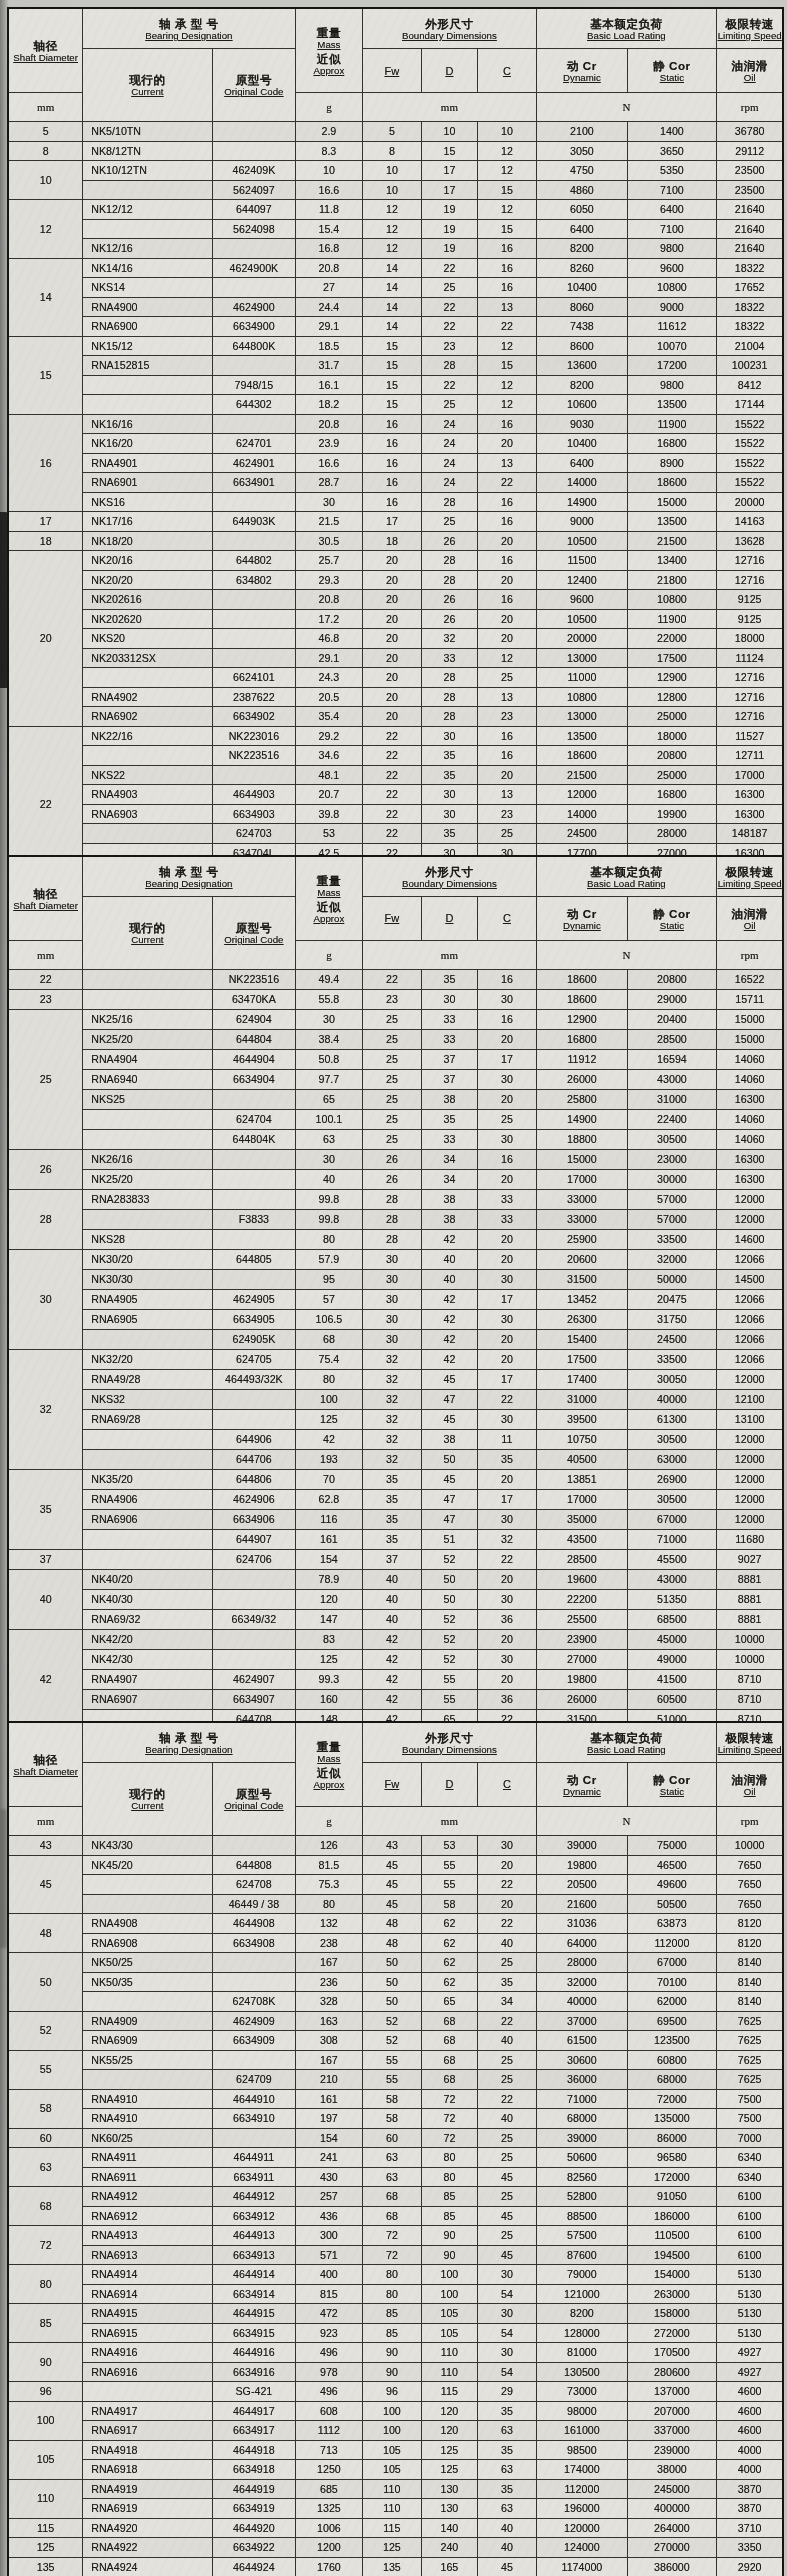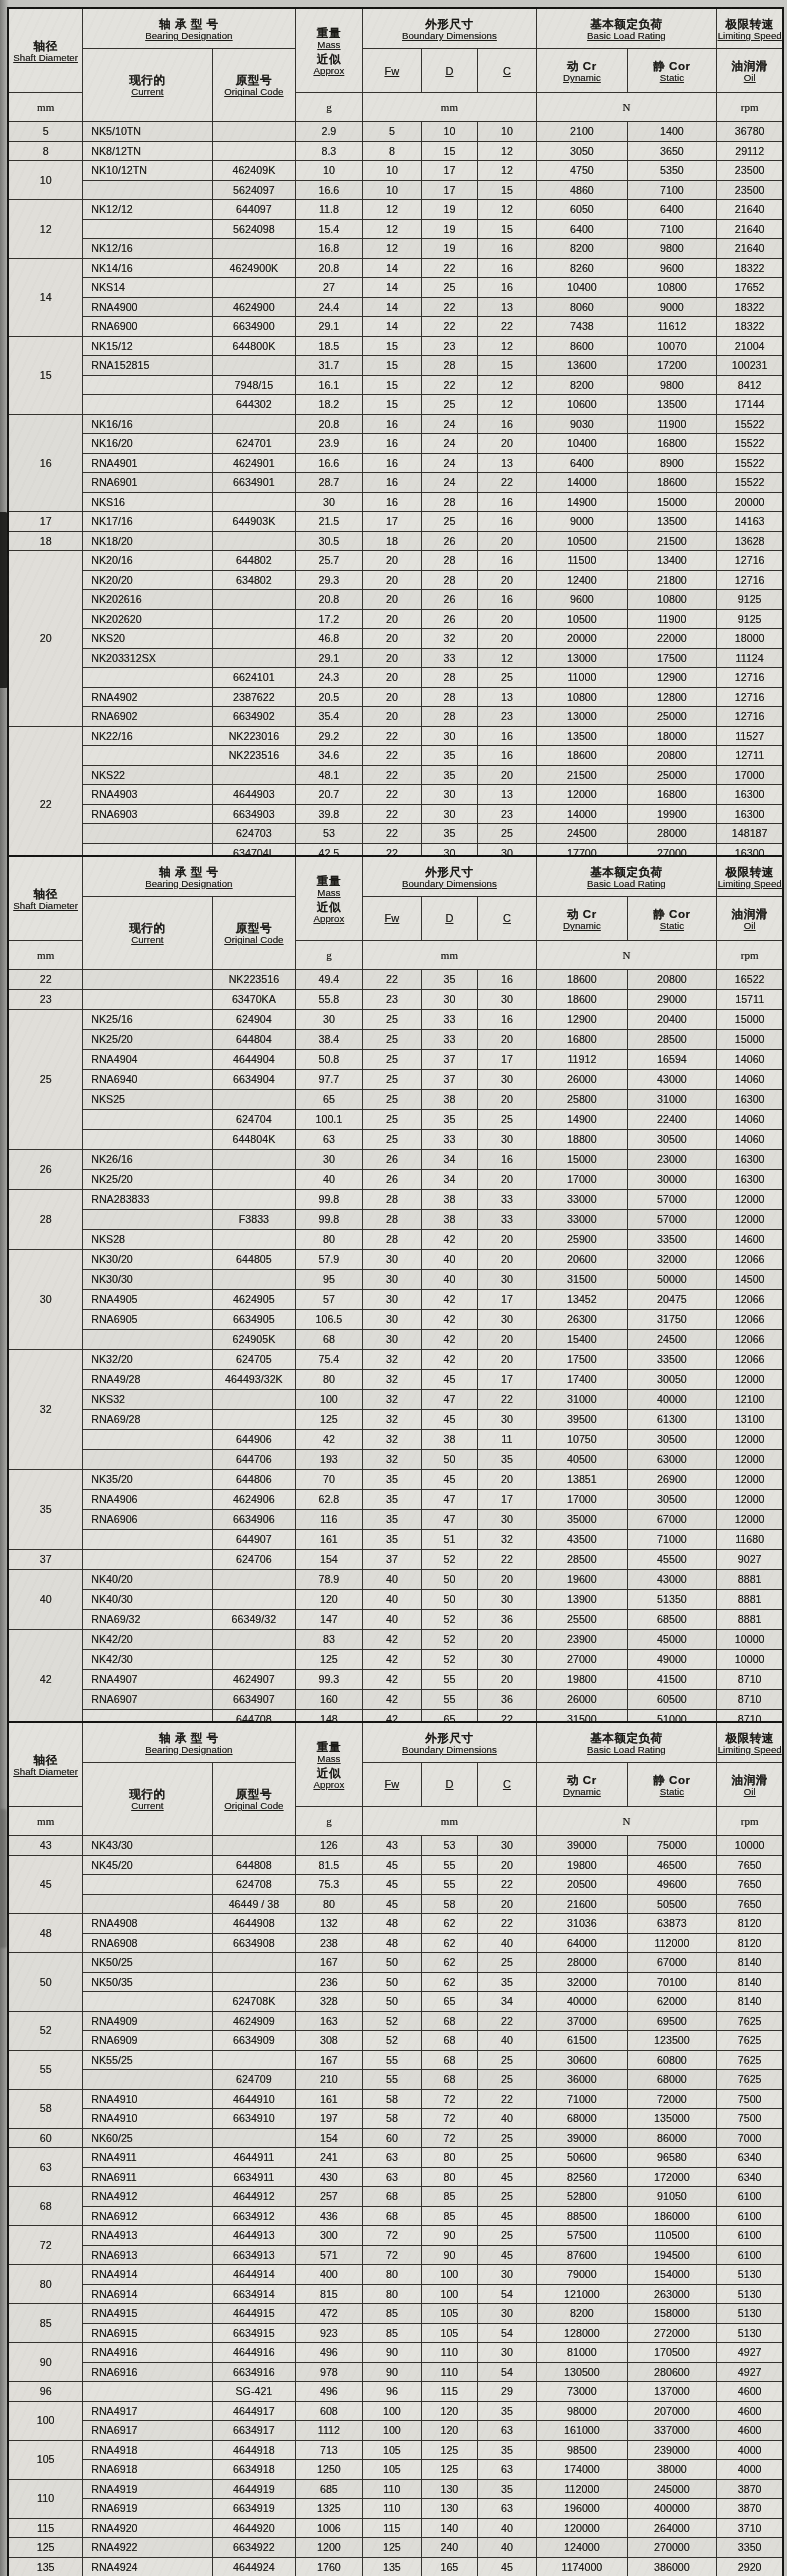--- a/index.html
+++ b/index.html
@@ -1018,21 +1018,21 @@
             <td class="">43000</td>
             <td class="">8881</td>
           </tr>
           <tr>
             <td class="cur">NK40/30</td>
             <td class=""></td>
             <td class="">120</td>
             <td class="">40</td>
             <td class="">50</td>
             <td class="">30</td>
-            <td class="">13900</td>
+            <td class="">22200</td>
             <td class="">51350</td>
             <td class="">8881</td>
           </tr>
           <tr>
             <td class="cur">RNA69/32</td>
             <td class="">66349/32</td>
             <td class="">147</td>
             <td class="">40</td>
             <td class="">52</td>
             <td class="">36</td>

